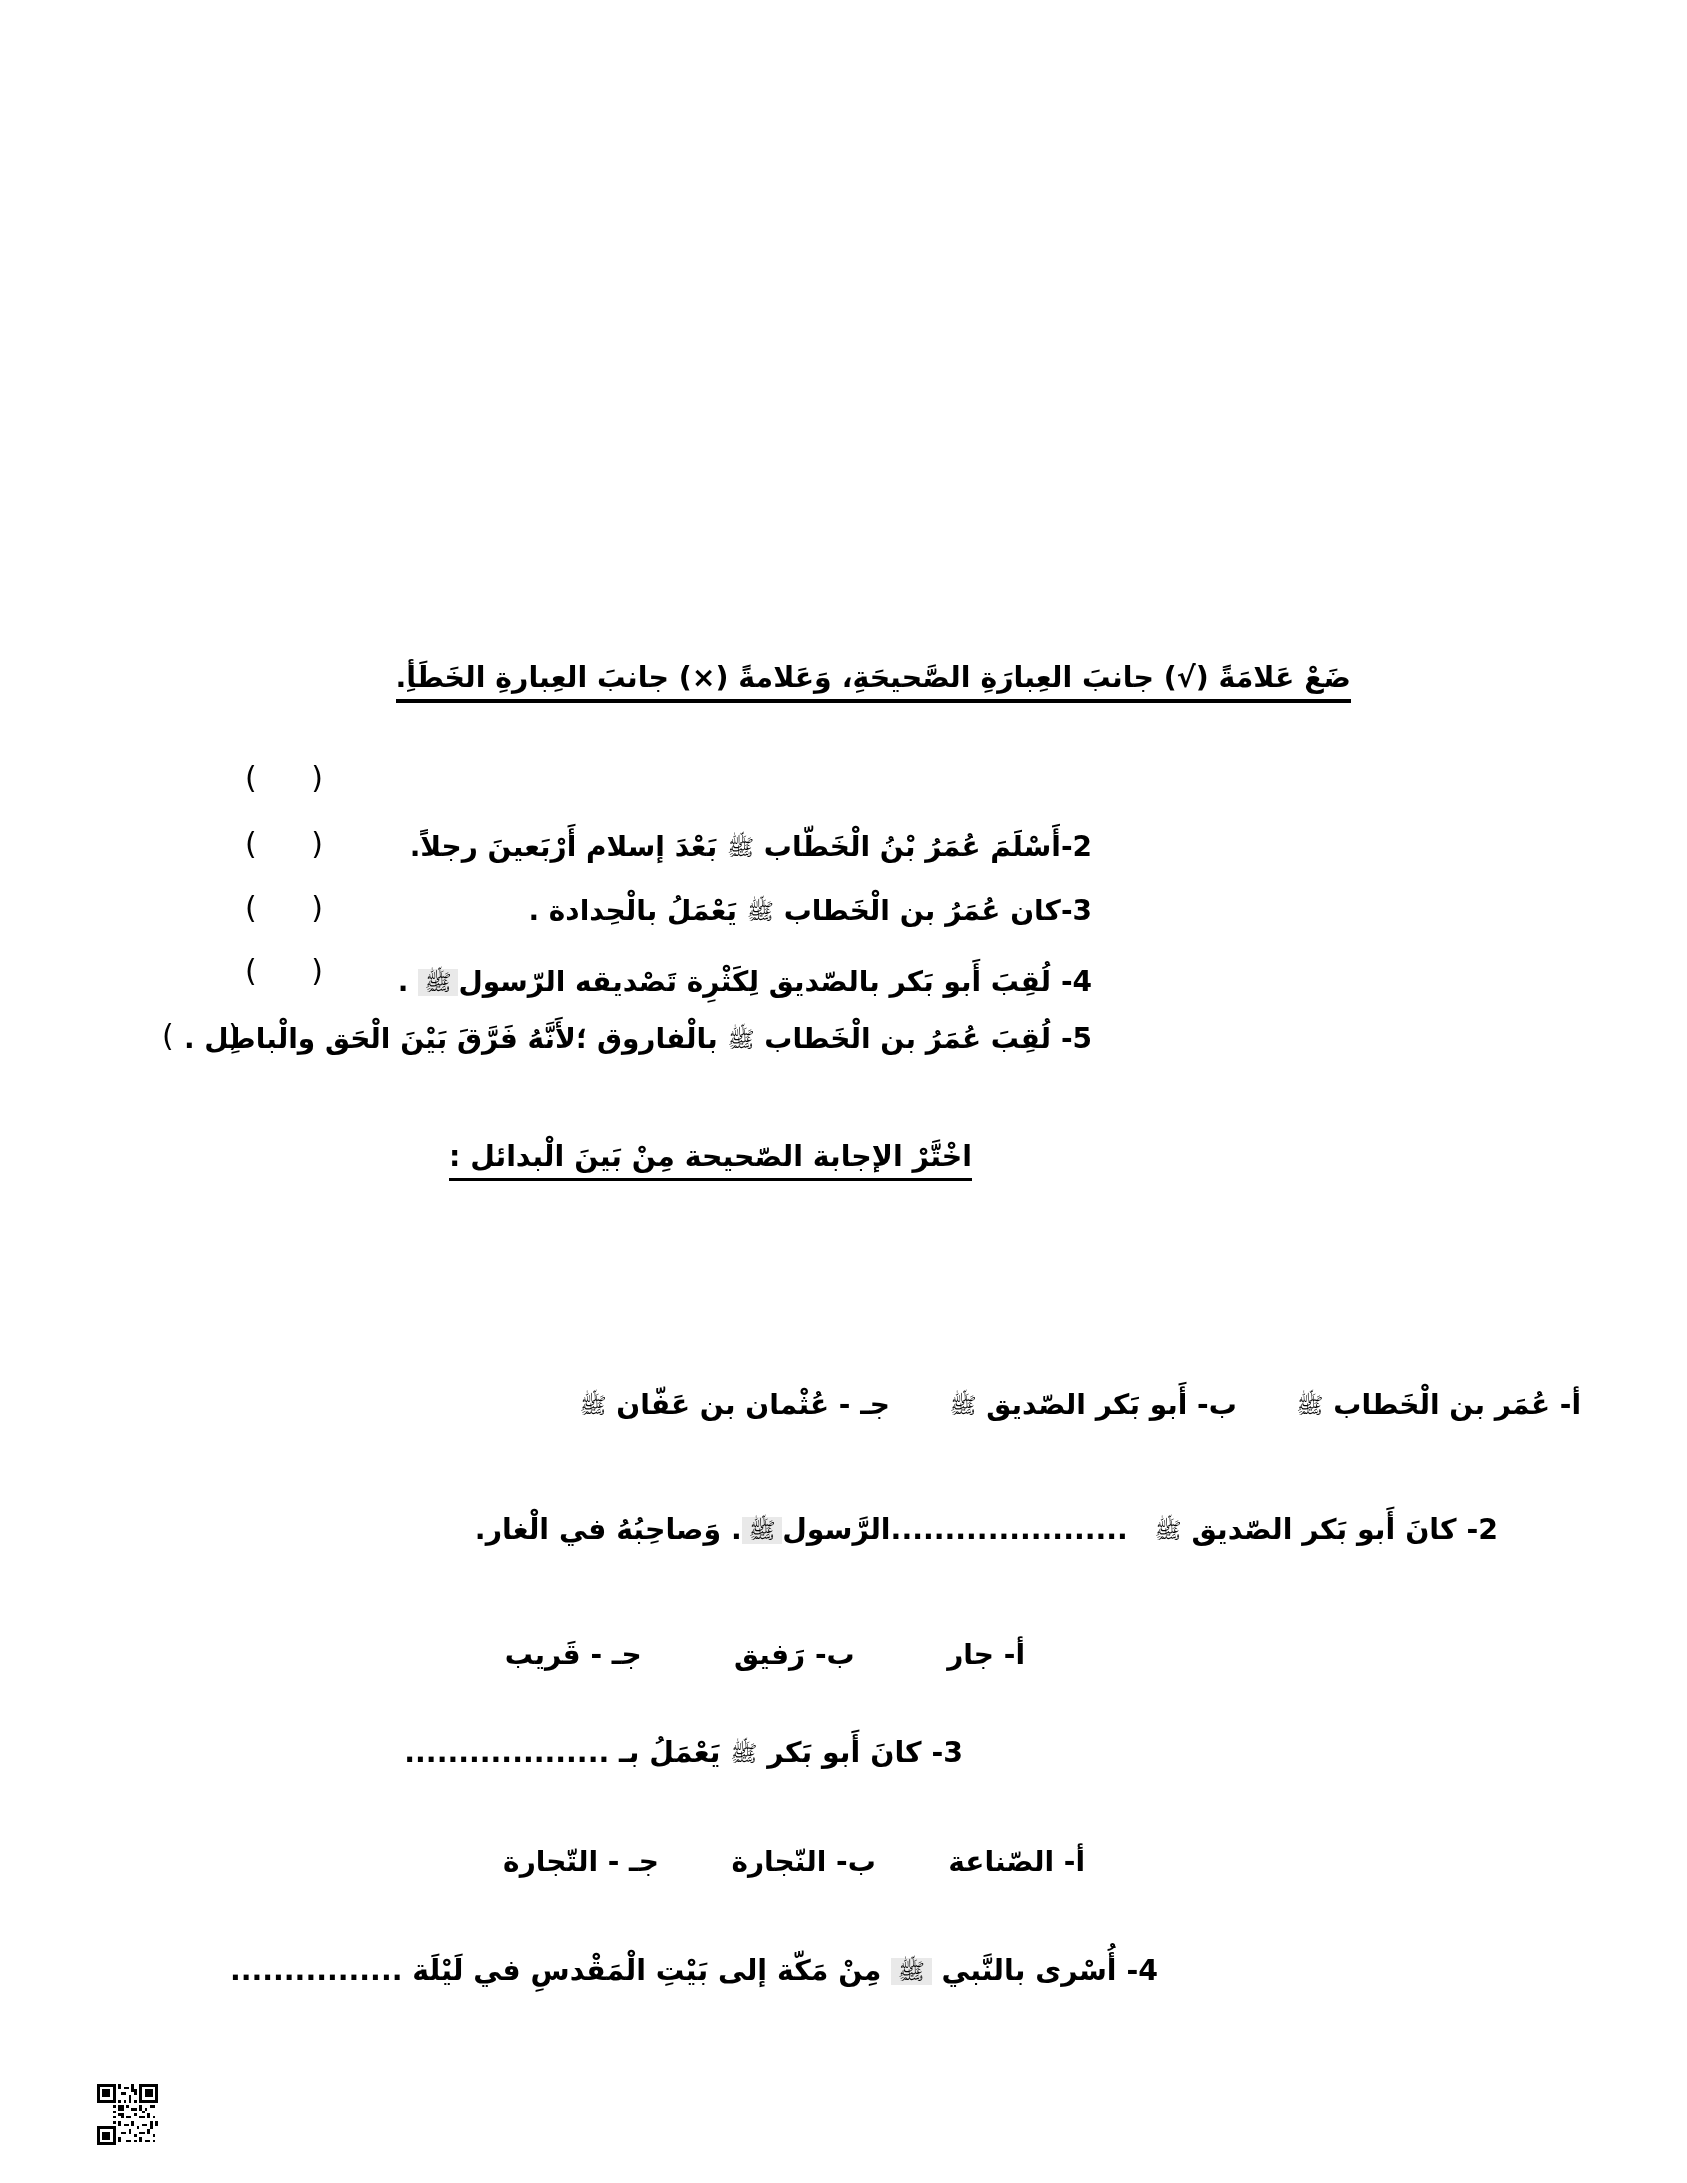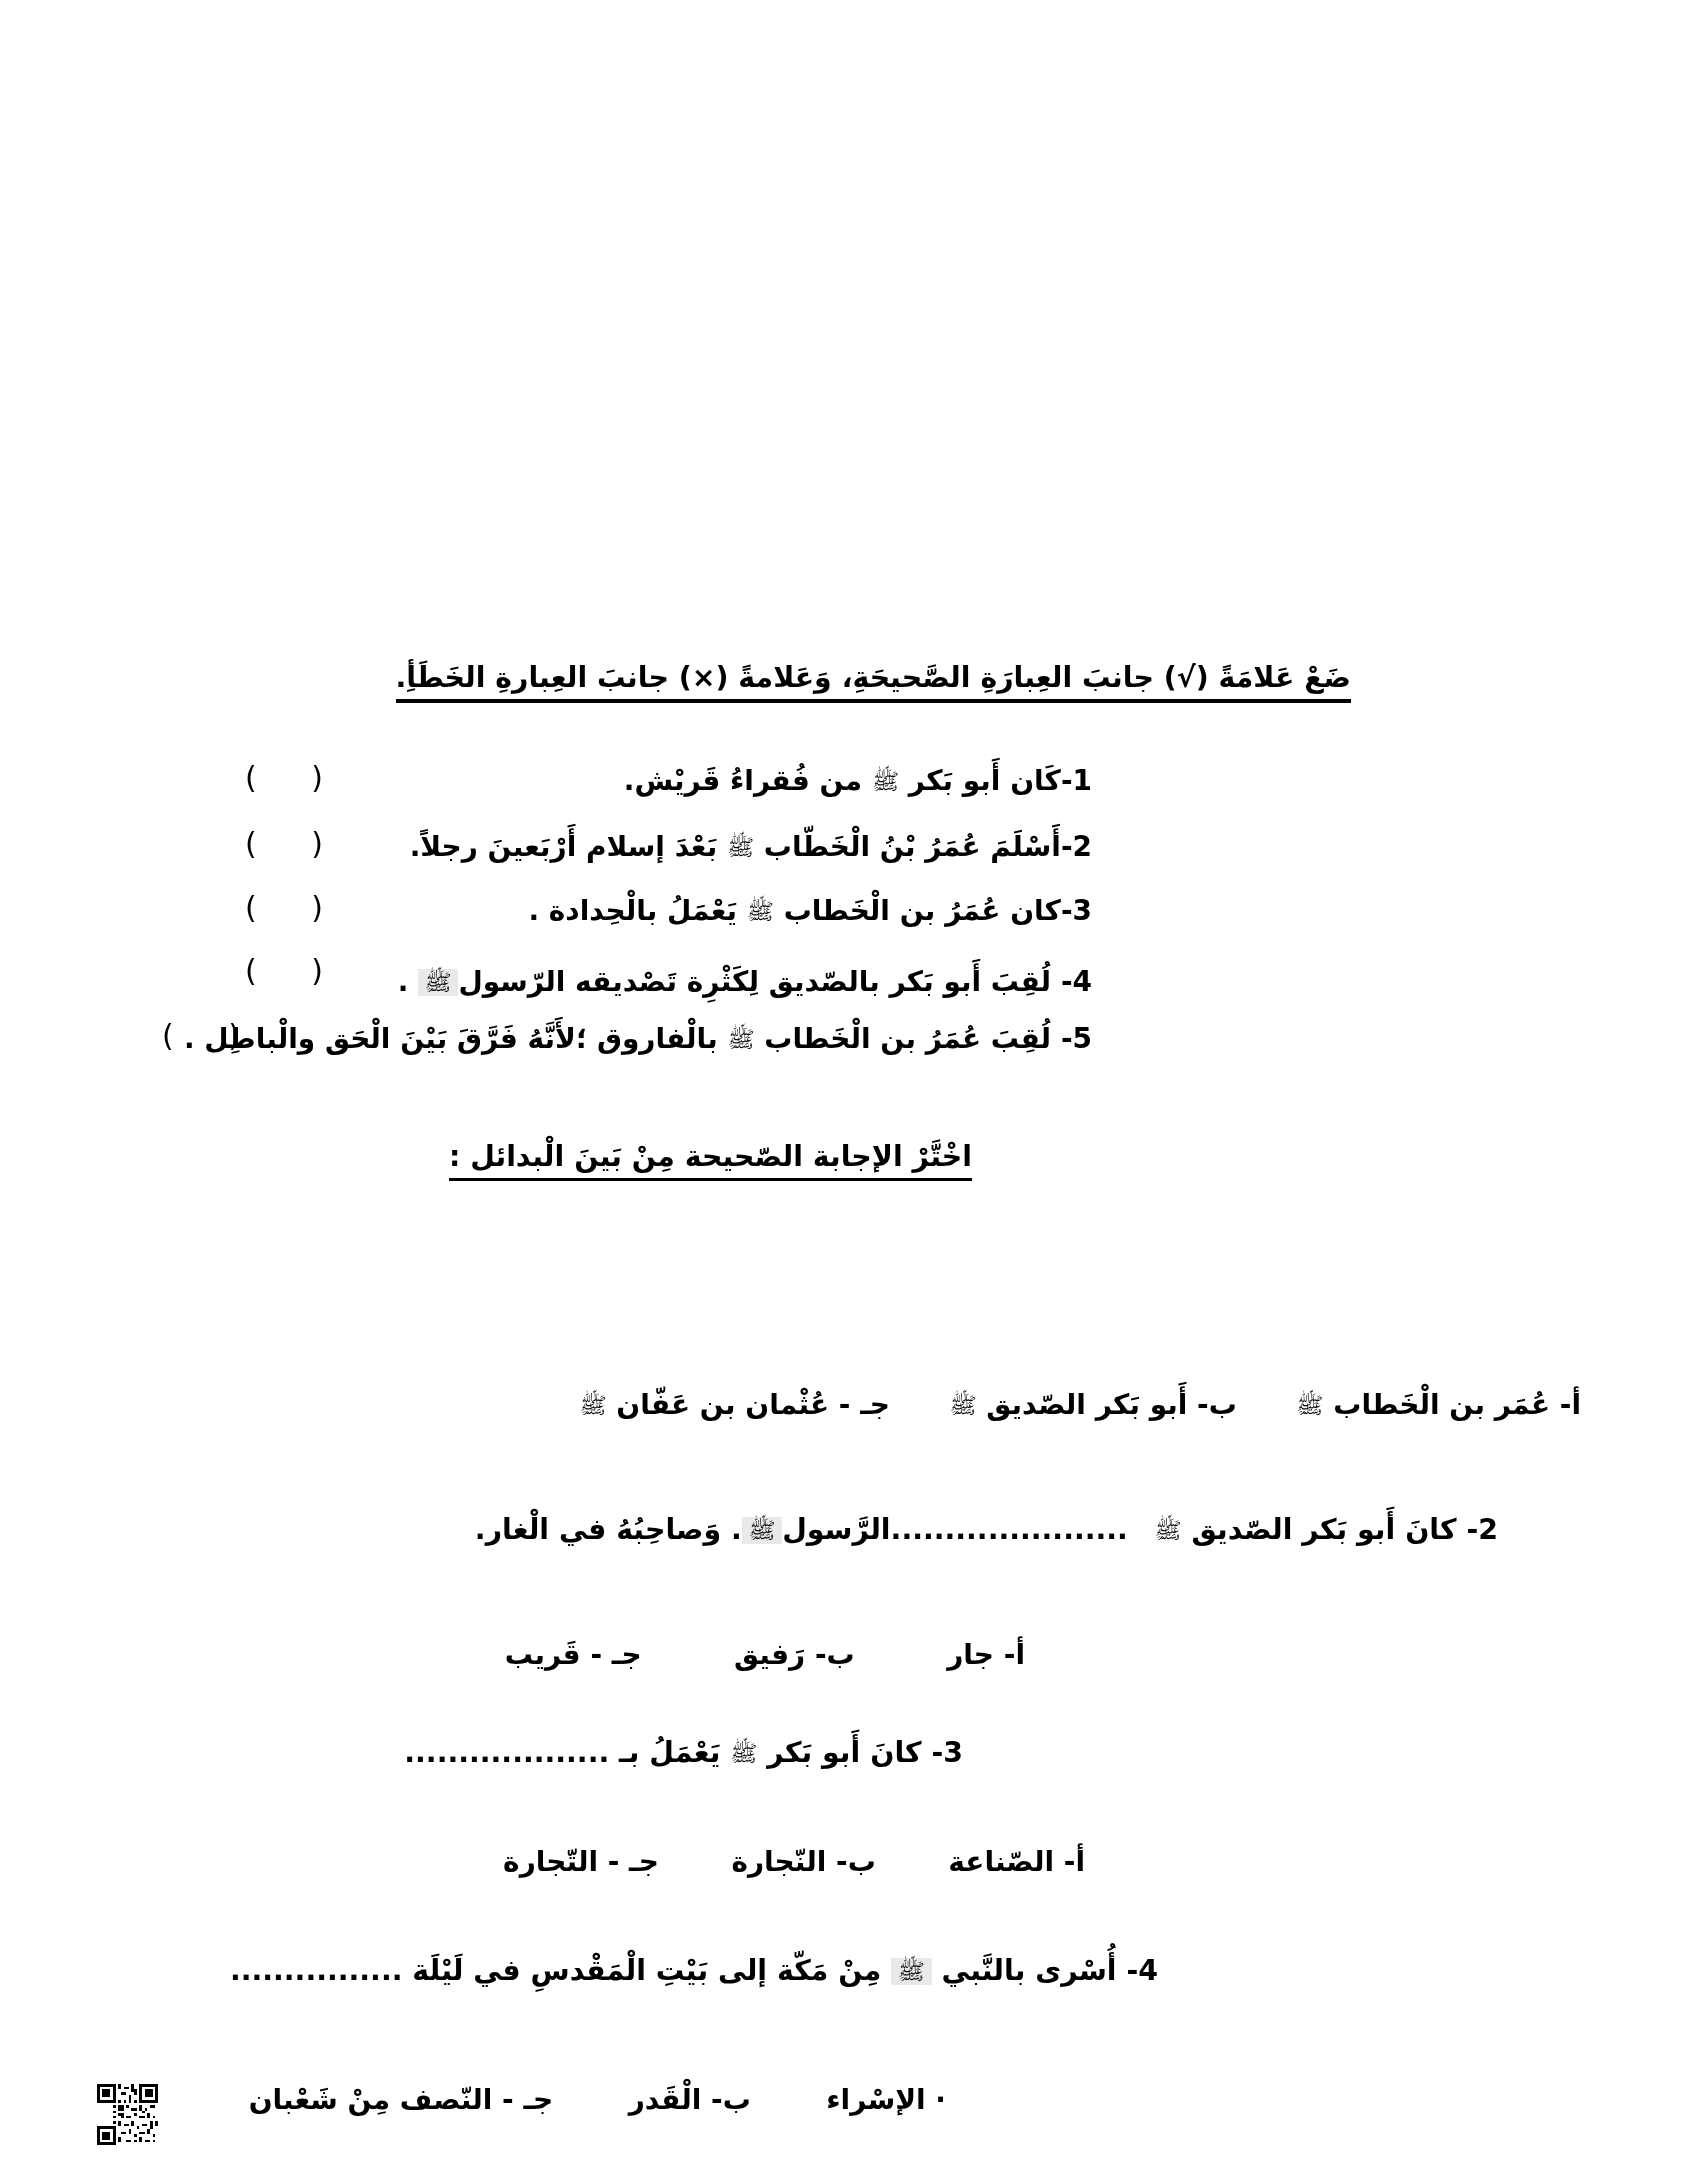--- a/index.html
+++ b/index.html
@@ -130,23 +130,20 @@
 </style>
 </head>
 <body>
 
 <div class="page">
 
 
   <div class="abs instruction instr-1">ضَعْ عَلامَةً (√) جانبَ العِبارَةِ الصَّحيحَةِ، وَعَلامةً (×) جانبَ العِبارةِ الخَطَأِ.</div>
 
   <div class="tf-row" style="top:760px;">
-    <span class="tf-text" style="right:595px; top:4px;">
-      <span>1-</span><span>كَان أَبو بَكر </span><span class="honor">ﷺ</span><span> من فُقراءُ قَريْش.</span>
-    </span>
     <span class="tf-box" style="left:245px; top:0px;">(      )</span>
   </div>
 
   <div class="tf-row" style="top:826px;">
     <span class="tf-text" style="right:595px; top:4px;">
       <span>2-</span><span>أَسْلَمَ عُمَرُ بْنُ الْخَطّاب </span><span class="honor">ﷺ</span><span> بَعْدَ إسلام أَرْبَعينَ رجلاً.</span>
     </span>
     <span class="tf-box" style="left:245px; top:0px;">(      )</span>
   </div>
 
@@ -203,27 +200,20 @@
     <span style="display:inline-block;width:53px"></span>
     <span><span>ب-</span><span> النّجارة</span></span>
     <span style="display:inline-block;width:53px"></span>
     <span><span>جـ -</span><span> التّجارة</span></span>
   </div>
 
   <div class="abs mcq-stem" style="top:1955px; right:529px;">
     <span>4-</span><span> أُسْرى بالنَّبي </span><span class="honor honor-hl">ﷺ</span><span> مِنْ مَكّة إلى بَيْتِ الْمَقْدسِ في لَيْلَة </span><span class="dots">................</span>
   </div>
 
-  <div class="abs mcq-options" style="top:2084px; right:741px;">
-    <span><span>·</span><span> الإسْراء</span></span>
-    <span style="display:inline-block;width:56px"></span>
-    <span><span>ب-</span><span> الْقَدر</span></span>
-    <span style="display:inline-block;width:56px"></span>
-    <span><span>جـ -</span><span> النّصف مِنْ شَعْبان</span></span>
-  </div>
 
   <div class="qr">
     <svg width="61" height="61" viewBox="0 0 23 23" shape-rendering="crispEdges" aria-hidden="true">
       <rect width="23" height="23" fill="#ffffff"></rect>
       <g fill="#000000">
 
         <rect x="0" y="0" width="7" height="1"></rect>
           <rect x="0" y="6" width="7" height="1"></rect>
         <rect x="0" y="0" width="1" height="7"></rect>
           <rect x="6" y="0" width="1" height="7"></rect>

